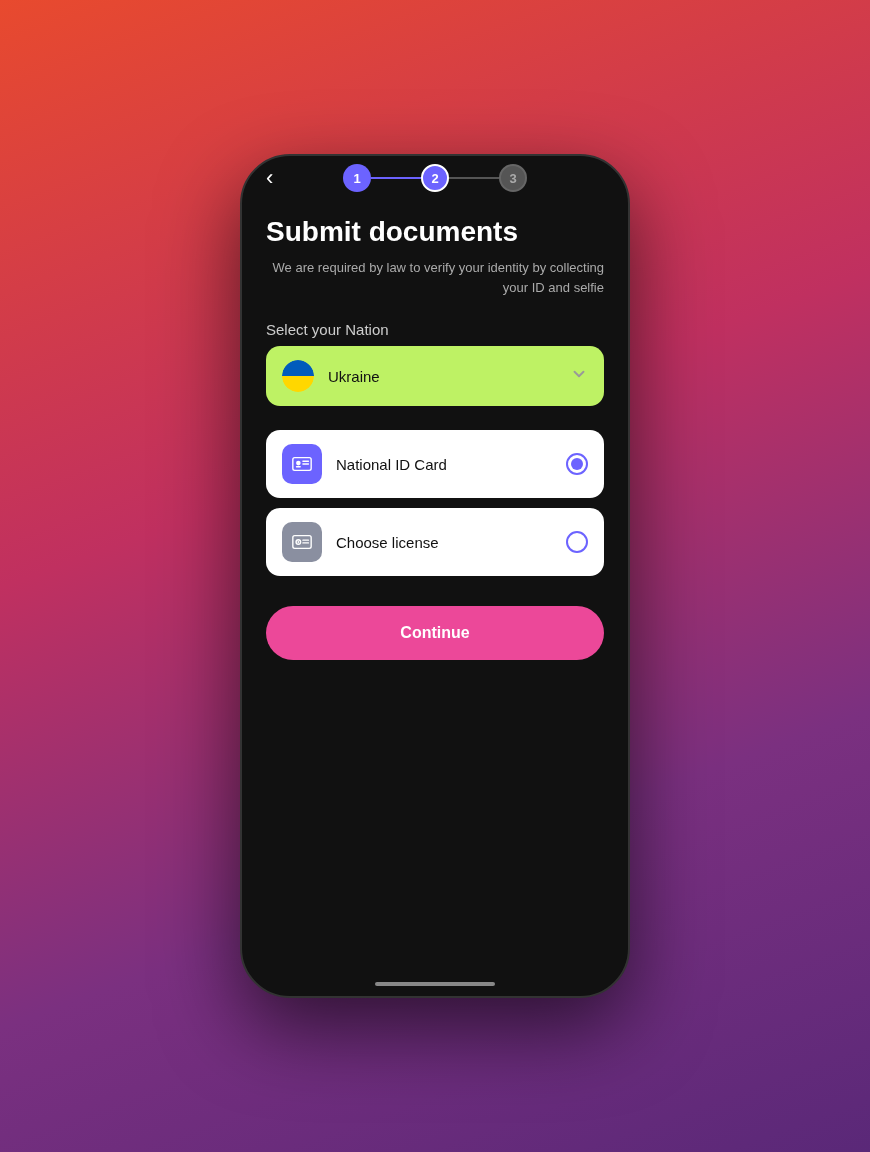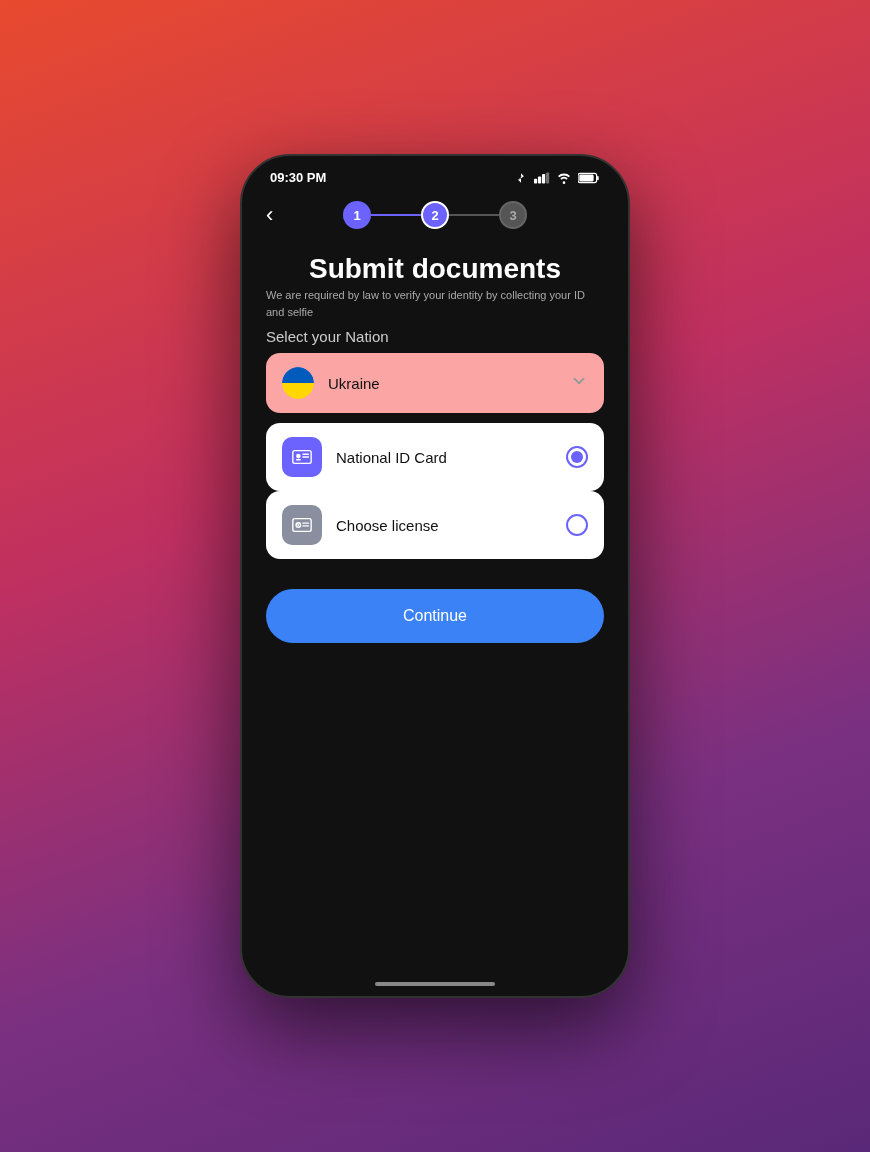--- a/index.html
+++ b/index.html
@@ -106,42 +106,41 @@
 
     
     .content {
       padding: 8px 24px 24px;
       color: #fff;
     }
 
     .page-title {
       font-size: 28px;
       font-weight: 800;
-      text-align: center;
-      margin-bottom: 2px;
+      margin-bottom: 10px;
       color: #fff;
     }
 
     .page-subtitle {
-      font-size: 11px;
-      text-align: left;
+      font-size: 13px;
+      text-align: right;
       color: #aaa;
-      margin-bottom: 8px;
+      margin-bottom: 24px;
       line-height: 1.5;
     }
 
     .section-label {
       font-size: 15px;
       color: #ccc;
       margin-bottom: 8px;
     }
 
     
     .nation-dropdown {
-      background: #fca5a5;
+      background: #bef264;
       border-radius: 14px;
       display: flex;
       align-items: center;
       padding: 14px 16px;
       cursor: pointer;
     }
 
     .flag-icon {
       width: 32px;
       height: 32px;
@@ -167,21 +166,22 @@
 
     .chevron-icon {
       color: #999;
       font-size: 18px;
     }
 
     
     .verification-options {
       display: flex;
       flex-direction: column;
-      margin-top: 10px;
+      gap: 10px;
+      margin-top: 24px;
     }
 
     .verify-option {
       background: #fff;
       border-radius: 14px;
       display: flex;
       align-items: center;
       padding: 14px 16px;
       cursor: pointer;
     }
@@ -222,28 +222,28 @@
 
     .radio-inner {
       width: 12px;
       height: 12px;
       border-radius: 50%;
       background: #6c63ff;
     }
 
     
     .continue-btn {
-      background: #3b82f6;
+      background: #ec4899;
       color: #fff;
       border: none;
       border-radius: 30px;
       width: 100%;
       padding: 18px;
       font-size: 16px;
-      font-weight: 400;
+      font-weight: 700;
       margin-top: 30px;
       cursor: pointer;
     }
 
     
     .home-indicator {
       position: absolute;
       bottom: 10px;
       left: 50%;
       transform: translateX(-50%);
@@ -259,46 +259,20 @@
       width: 22px;
       height: 22px;
       fill: #fff;
     }
   </style>
 </head>
 <body>
 
 <div class="phone">
 
-  <div class="status-bar">
-    <span>09:30 PM</span>
-    <div class="status-icons">
-
-      <svg width="14" height="14" viewBox="0 0 24 24" fill="white">
-        <path d="M17 5L7 15l5 5V4l5 5-10 7"></path>
-      </svg>
-
-      <svg width="16" height="12" viewBox="0 0 20 14" fill="white">
-        <rect x="0" y="8" width="4" height="6" rx="1"></rect>
-        <rect x="5" y="5" width="4" height="9" rx="1"></rect>
-        <rect x="10" y="2" width="4" height="12" rx="1"></rect>
-        <rect x="15" y="0" width="4" height="14" rx="1" opacity="0.4"></rect>
-      </svg>
-
-      <svg width="16" height="12" viewBox="0 0 24 18" fill="white">
-        <path d="M12 14a2 2 0 1 1 0 4 2 2 0 0 1 0-4zm-5.5-4.5a7.8 7.8 0 0 1 11 0l-2 2a5 5 0 0 0-7 0l-2-2zm-3.5-3.5a12.7 12.7 0 0 1 18 0l-2 2a10 10 0 0 0-14 0l-2-2z"></path>
-      </svg>
-
-      <svg width="22" height="12" viewBox="0 0 26 13" fill="white">
-        <rect x="0" y="1" width="22" height="11" rx="2.5" stroke="white" stroke-width="1.5" fill="none"></rect>
-        <rect x="22.5" y="4" width="2" height="5" rx="1" fill="white"></rect>
-        <rect x="1.5" y="2.5" width="17" height="8" rx="1.5" fill="white"></rect>
-      </svg>
-    </div>
-  </div>
 
   <div class="nav-bar">
     <span class="back-btn">‹</span>
     <div class="stepper">
       <div class="step-circle completed">
         <span>1</span>
       </div>
       <div class="step-line"></div>
       <div class="step-circle active">
         <span>2</span>

